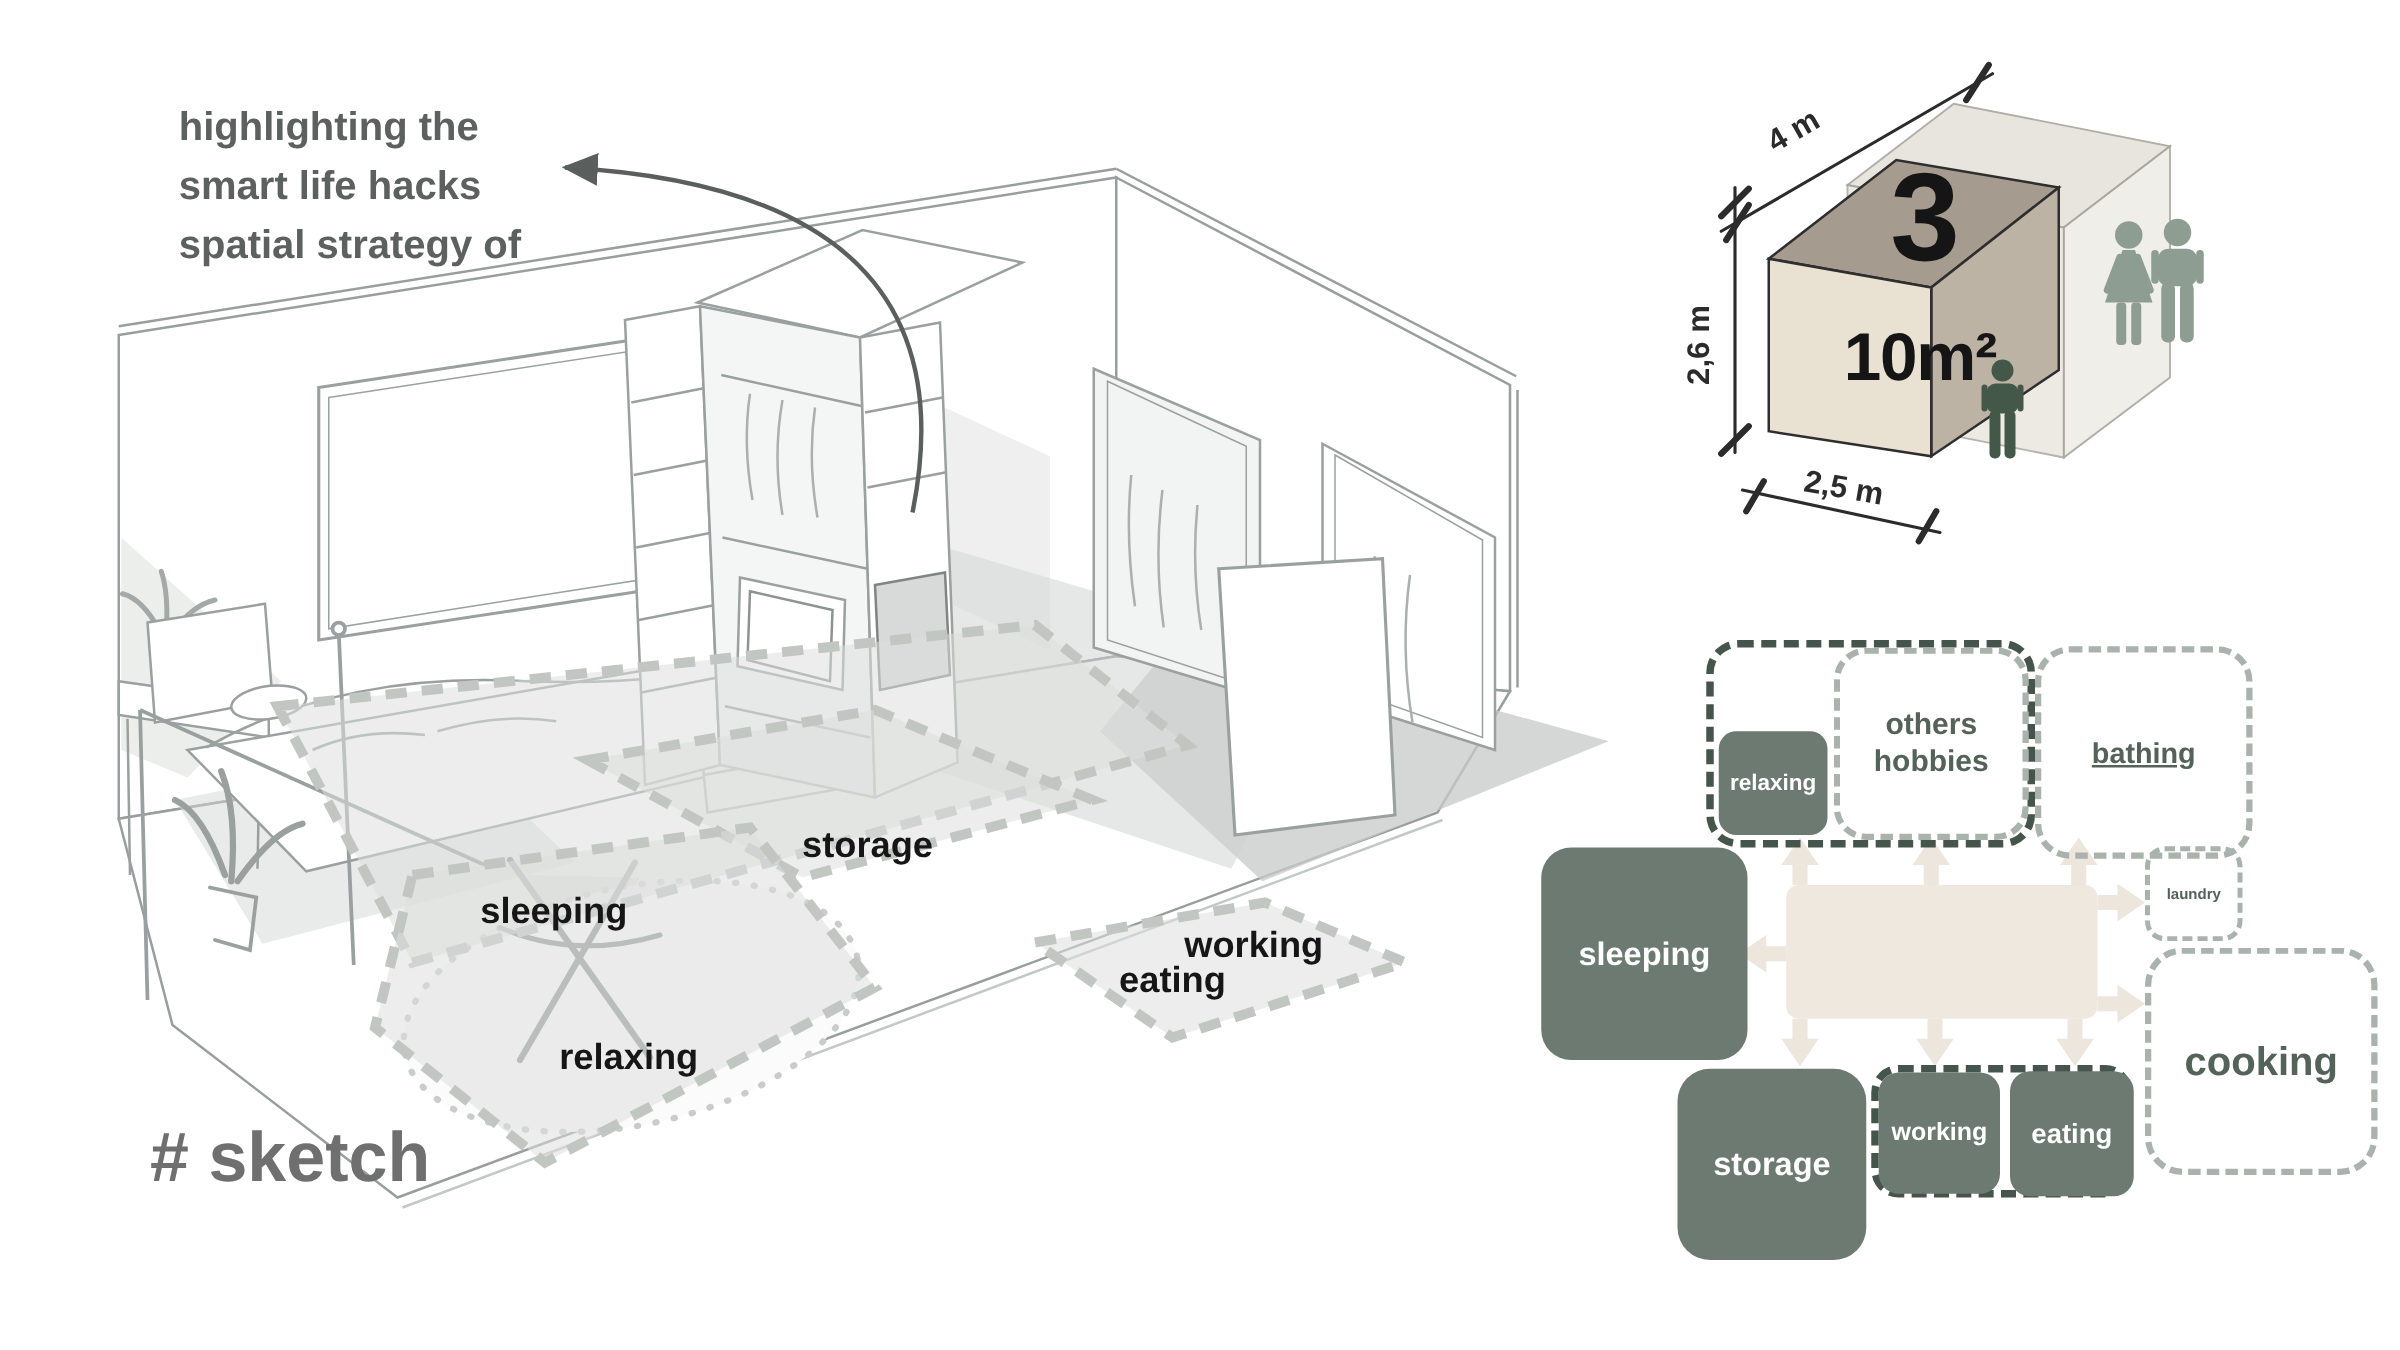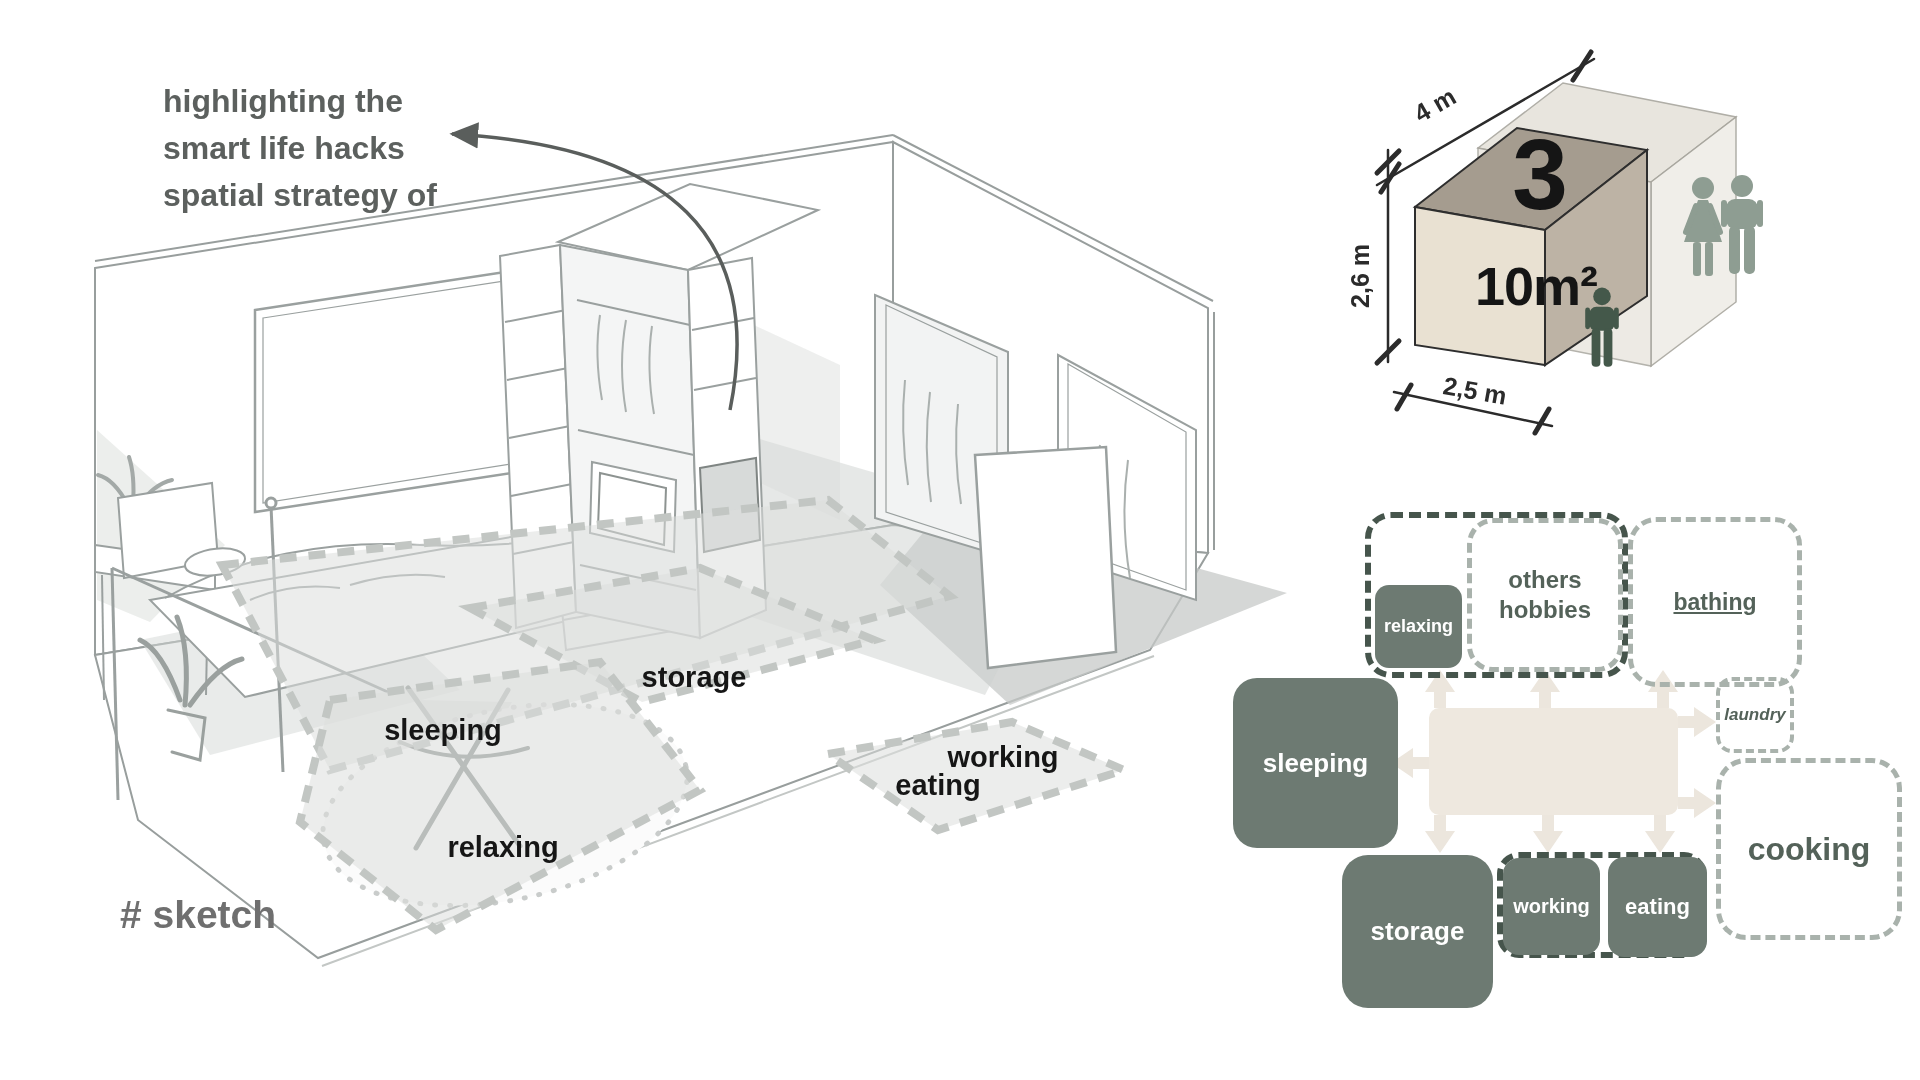--- a/index.html
+++ b/index.html
@@ -2,23 +2,23 @@
 <html><head>
 <meta charset="utf-8">
 <style>
   * { margin:0; padding:0; box-sizing:border-box; }
   html,body { width:1920px; height:1080px; }
   body { background:#ffffff; font-family:"Liberation Sans", sans-serif; position:relative; overflow:hidden; }
   .abs { position:absolute; }
   svg.layer { position:absolute; left:0; top:0; }
 
   
-  .annotation { font-size:32px; font-weight:700; color:#5c605e; line-height:47px; white-space:nowrap;margin-left:20px; }
+  .annotation { font-size:32px; font-weight:700; color:#5c605e; line-height:47px; white-space:nowrap; }
   .sk-label  { font-weight:700; color:#161616; font-size:29px; white-space:nowrap; transform:translate(-50%,-50%); }
-  .hash-tag  { font-weight:700; color:#6f6f6f; font-size:39px; white-space:nowrap; }
+  .hash-tag  { font-weight:700; color:#6f6f6f; font-size:56px; white-space:nowrap; }
 
   
   .dim-label { font-weight:700; color:#2b2b2b; font-size:25px; white-space:nowrap; }
   .cube-count{ font-weight:700; color:#151515; font-size:100px; transform:translate(-50%,-55%); }
   .cube-area { font-weight:700; color:#151515; font-size:54px; letter-spacing:-1px; transform:translate(-50%,-50%); white-space:nowrap; }
 
   
   .solid-box {
     background:#6d7a72; color:#ffffff; font-weight:700;
     display:flex; align-items:center; justify-content:center; text-align:center;
@@ -249,19 +249,19 @@
 <div class="abs dim-label" style="left:1435px; top:105px; transform:translate(-50%,-50%) rotate(-30deg);">4 m</div>
 <div class="abs dim-label" style="left:1360px; top:276px; transform:translate(-50%,-50%) rotate(-90deg);">2,6 m</div>
 <div class="abs dim-label" style="left:1475px; top:391px; transform:translate(-50%,-50%) rotate(10deg);">2,5 m</div>
 <div class="abs cube-count" style="left:1540px; top:180px;">3</div>
 <div class="abs cube-area" style="left:1536px; top:286px;">10m²</div>
 
 <div class="abs group-dash" style="left:1365px; top:512px; width:263px; height:166px; border-radius:26px;"></div>
 <div class="abs solid-box" style="left:1375px; top:585px; width:87px; height:83px; border-radius:14px; font-size:18px;">relaxing</div>
 <div class="abs dash-box" style="left:1467px; top:518px; width:156px; height:154px; border-radius:26px; font-size:24px; line-height:1.25; padding:4px 14px;">others hobbies</div>
 <div class="abs dash-box" style="left:1628px; top:517px; width:174px; height:170px; border-radius:28px; font-size:23px;text-decoration:underline;">bathing</div>
-<div class="abs dash-box" style="left:1716px; top:677px; width:78px; height:76px; border-radius:16px; border-width:4px; font-size:17px;font-style:italic;">laundry</div>
+<div class="abs dash-box" style="left:1716px; top:677px; width:78px; height:76px; border-radius:16px; border-width:4px; font-size:12px;">laundry</div>
 <div class="abs dash-box" style="left:1716px; top:758px; width:186px; height:182px; border-radius:30px; font-size:32px;">cooking</div>
 <div class="abs solid-box" style="left:1233px; top:678px; width:165px; height:170px; border-radius:24px; font-size:26px;">sleeping</div>
 <div class="abs solid-box" style="left:1342px; top:855px; width:151px; height:153px; border-radius:26px; font-size:26px;">storage</div>
 <div class="abs group-dash" style="left:1497px; top:852px; width:209px; height:106px; border-radius:22px;"></div>
 <div class="abs solid-box" style="left:1503px; top:858px; width:97px; height:97px; border-radius:16px; font-size:20px;">working</div>
 <div class="abs solid-box" style="left:1608px; top:857px; width:99px; height:100px; border-radius:16px; font-size:22px;">eating</div>
 
 </body></html>

